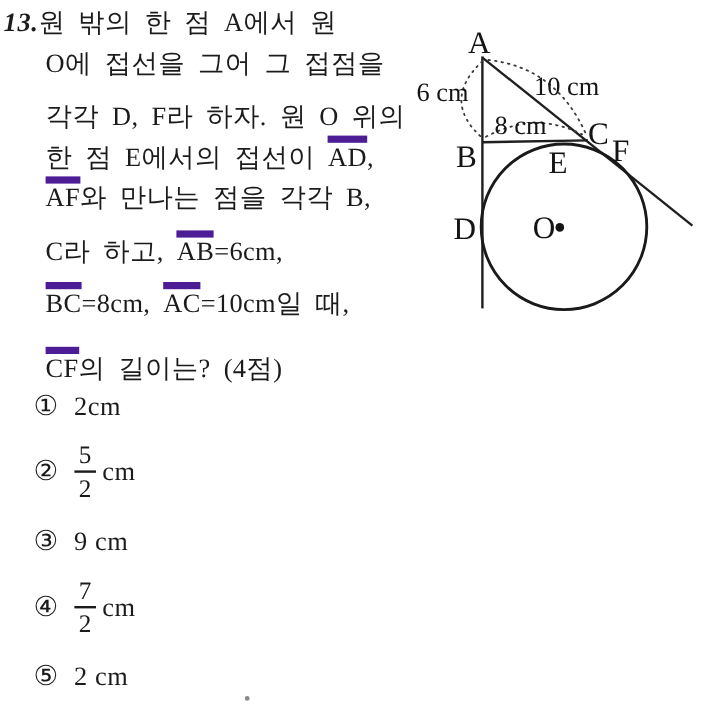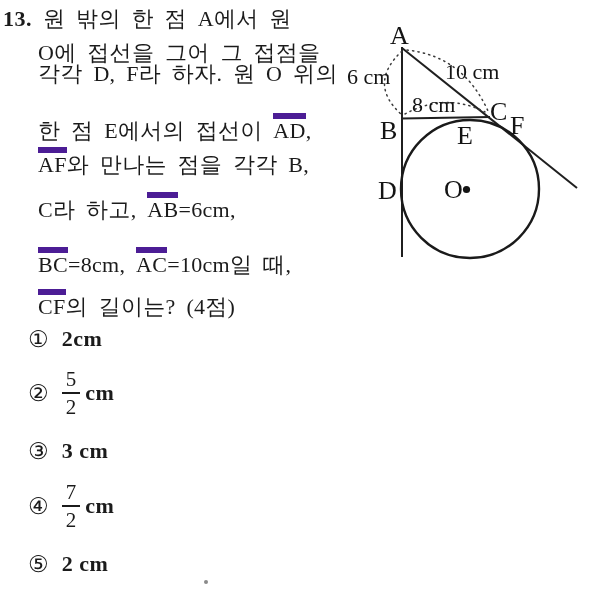--- a/index.html
+++ b/index.html
@@ -19,22 +19,22 @@
     left: 38px;
     white-space: pre;
     font-size: 22px;
     line-height: 26px;
     word-spacing: 5px;
     letter-spacing: 0.3px;
   }
   .tline.first { left: 3px; }
   .qnum {
     font-weight: bold;
-    margin-right: 11px;
     letter-spacing: 0.5px;
+    font-style: italic;
   }
   .ov {
     display: inline-block;
     border-top: 6px solid #4c1d95;
     line-height: 1.0;
     padding-top: 1px;
     margin-top: -3px;
   }
 
   
@@ -43,21 +43,21 @@
     left: 28px;
     display: flex;
     align-items: center;
     font-size: 22px;
   }
   .marker {
     font-family: "DejaVu Sans", "Liberation Serif", serif;
     font-size: 23px;
     margin-right: 13px;
   }
-  .cval { letter-spacing: 0.5px; font-weight: bold; }
+  .cval { letter-spacing: 0.5px; }
   .fraction {
     display: inline-flex;
     flex-direction: column;
     align-items: center;
     font-size: 21px;
     line-height: 1.05;
     margin-right: 5px;
   }
   .fnum { border-bottom: 2px solid #1b1b1b; padding: 0 4px 2px; }
   .fden { padding-top: 2px; }
@@ -97,25 +97,25 @@
   }
 </style>
 </head>
 <body>
 
 <div class="page">
 
   <div class="problem">
     <div class="tline first" style="top:6px"><span class="qnum">13.</span><span>원 밖의 한 점 A에서 원</span></div>
     <div class="tline" style="top:40px"><span>O에 접선을 그어 그 접점을</span></div>
-    <div class="tline" style="top:61px"><span>각각 D, F라 하자. 원 O 위의</span></div>
+    <div class="tline" style="top:84px"><span>각각 D, F라 하자. 원 O 위의</span></div>
     <div class="tline" style="top:116px"><span>한 점 E에서의 접선이 </span><span class="ov">AD</span><span>,</span></div>
     <div class="tline" style="top:150px"><span class="ov">AF</span><span>와 만나는 점을 각각 B,</span></div>
     <div class="tline" style="top:195px"><span>C라 하고, </span><span class="ov">AB</span><span>=6cm,</span></div>
-    <div class="tline" style="top:250px"><span class="ov">BC</span><span>=8cm, </span><span class="ov">AC</span><span>=10cm일 때,</span></div>
+    <div class="tline" style="top:238px"><span class="ov">BC</span><span>=8cm, </span><span class="ov">AC</span><span>=10cm일 때,</span></div>
     <div class="tline" style="top:292px"><span class="ov">CF</span><span>의 길이는? (4점)</span></div>
   </div>
 
   <svg class="diagram" viewBox="340 20 260 250" xmlns="http://www.w3.org/2000/svg">
 
     <line class="solid" x1="402" y1="47" x2="402" y2="257"></line>
 
     <line class="solid" x1="402" y1="118.5" x2="490" y2="117"></line>
 
     <line class="solid" x1="402" y1="48" x2="577" y2="188"></line>
@@ -149,21 +149,21 @@
     <div class="choice" style="top:368px">
       <span class="marker">②</span>
       <span class="fraction">
         <span class="fnum">5</span>
         <span class="fden">2</span>
       </span>
       <span class="cval">cm</span>
     </div>
     <div class="choice" style="top:438px">
       <span class="marker">③</span>
-      <span class="cval">3 cm</span>
+      <span class="cval">9 cm</span>
     </div>
     <div class="choice" style="top:481px">
       <span class="marker">④</span>
       <span class="fraction">
         <span class="fnum">7</span>
         <span class="fden">2</span>
       </span>
       <span class="cval">cm</span>
     </div>
     <div class="choice" style="top:551px">

